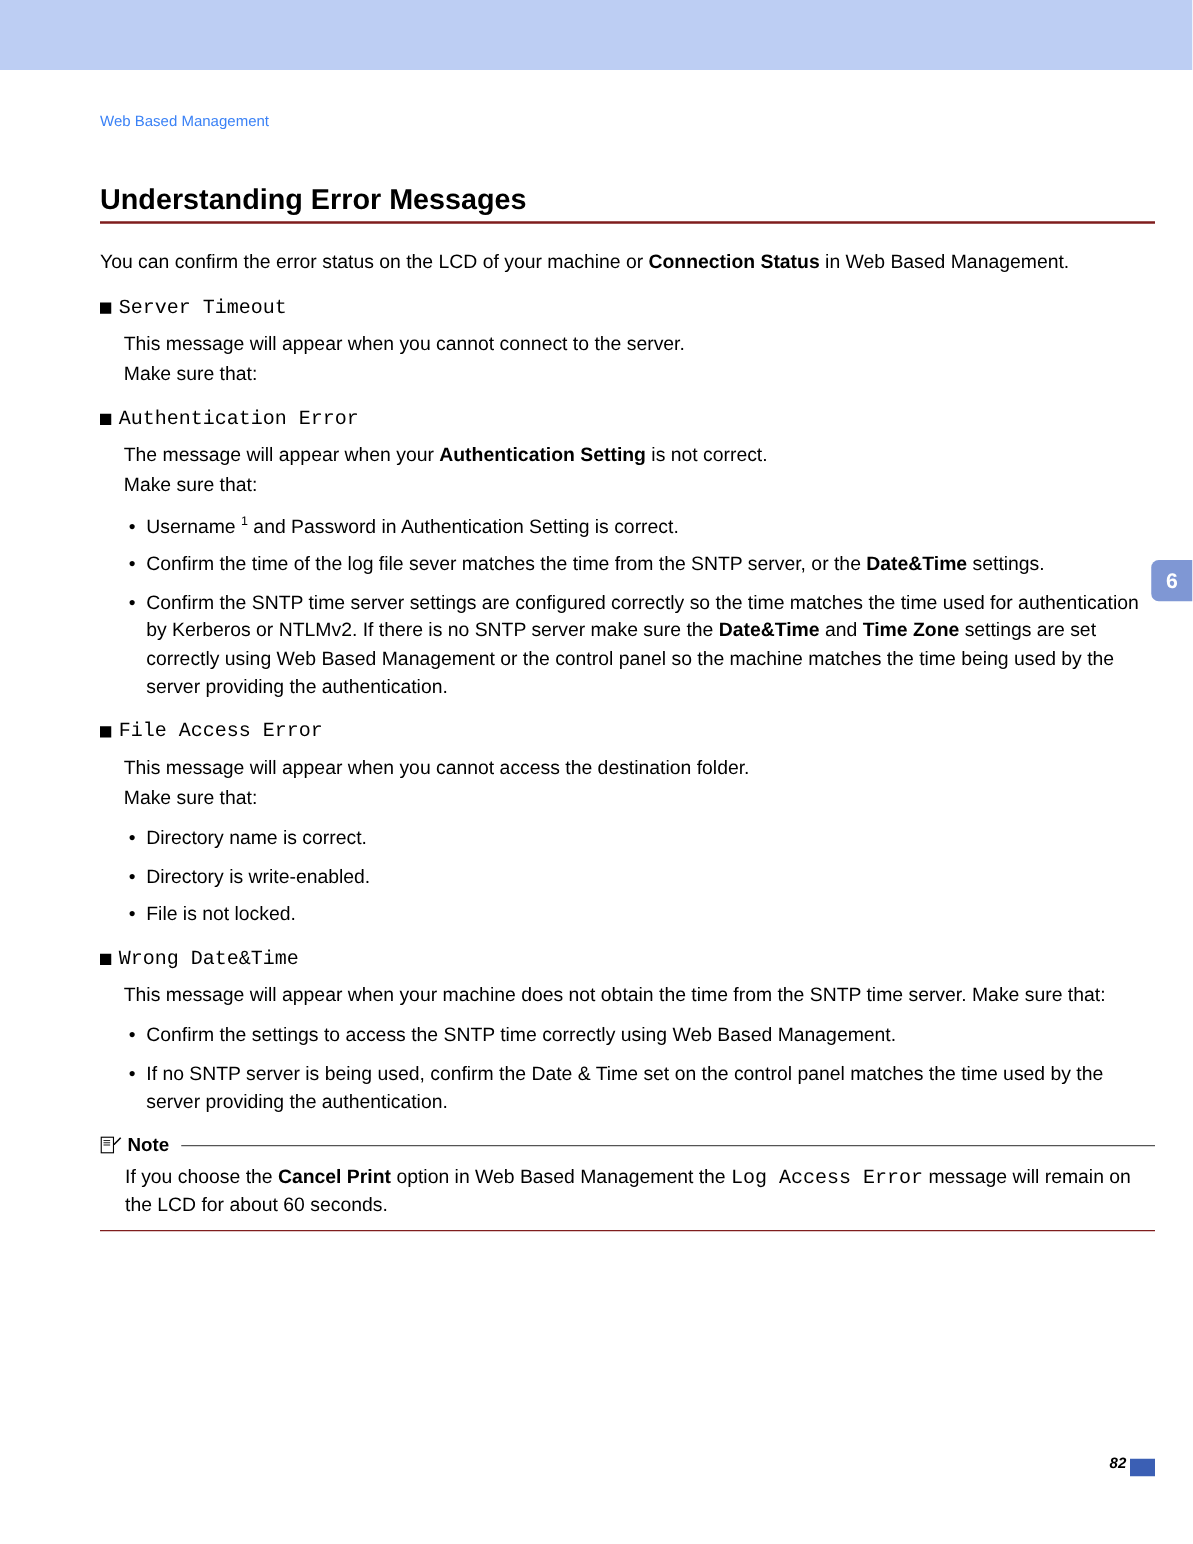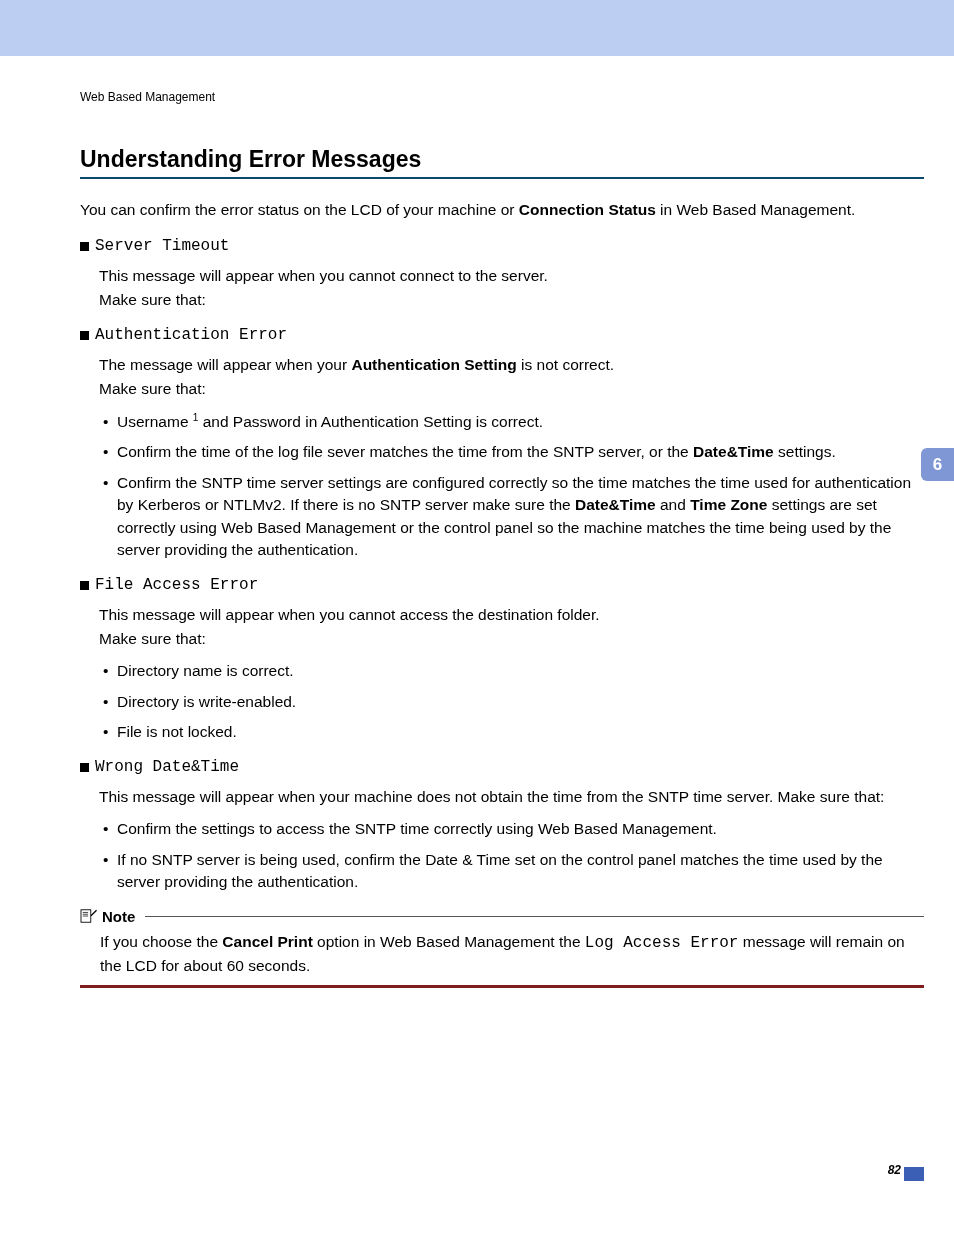--- a/index.html
+++ b/index.html
@@ -14,27 +14,27 @@
   .top-banner {
     background:#bdcef3;
     height:56px;
     width:100%;
   }
   .content {
     padding: 34px 30px 0 80px;
   }
   .breadcrumb {
     font-size:12px;
-    color:#000000;
+    color:#3b82f6;
     margin-bottom:42px;
   }
   h1 {
     font-size:23px;
     font-weight:bold;
-    border-bottom:2px solid #0c4a6e;
+    border-bottom:2px solid #7f1d1d;
     padding-bottom:4px;
     margin-bottom:20px;
   }
   .intro {
     font-size:15.5px;
     line-height:1.4;
     margin-bottom:16px;
   }
   .sq-list { list-style:none; }
   .sq-list > li {
@@ -92,21 +92,21 @@
     display:flex;
     align-items:center;
   }
   .note-icon { width:18px;height:16px; flex:0 0 18px; margin-right:4px;}
   .note-label { font-weight:bold; font-size:15px; margin-right:10px;}
   .note-line-top { flex:1; height:1px; background:#555; }
   .note-body {
     font-size:15.5px;
     line-height:1.45;
     padding:6px 0 8px 20px;
-    border-bottom:3px solid #7f1d1d;
+    border-bottom:1px solid #7f1d1d;
   }
   strong { font-weight:bold; }
 
   .side-tab {
     position:absolute;
     right:0;
     top:448px;
     width:33px;
     height:33px;
     background:#7f97d4;

